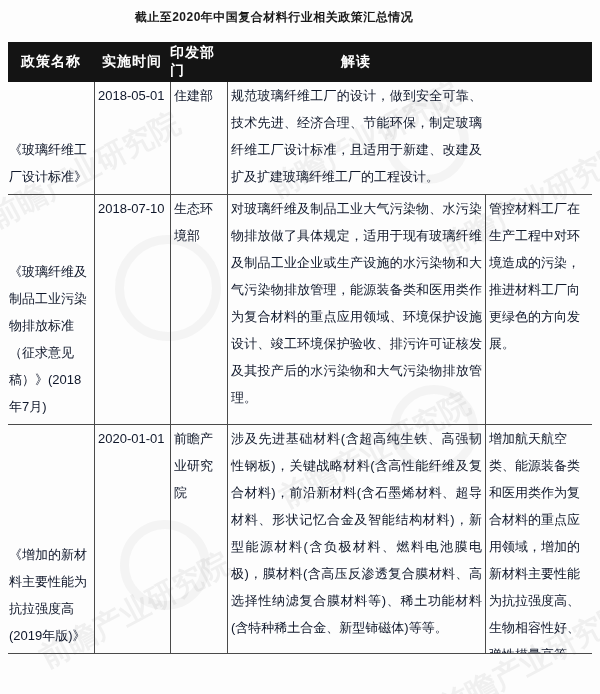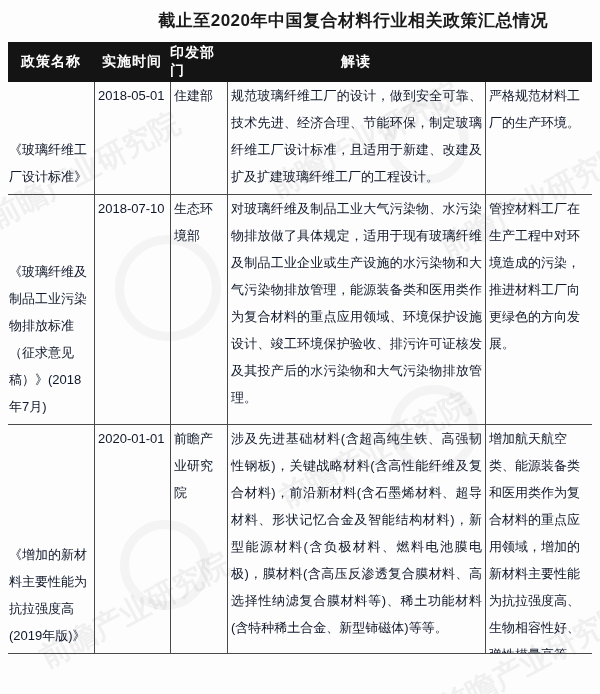--- a/index.html
+++ b/index.html
@@ -30,22 +30,22 @@
     border-radius: 50%;
     border: 9px solid rgba(70, 70, 70, 0.05);
     pointer-events: none;
   }
   
   .title {
     position: absolute;
     top: 9px;
     left: 0;
     width: 548px;
-    text-align: right;
-    font-size: 17px;
+    text-align: center;
+    font-size: 12px;
     font-weight: bold;
     color: #1a1a1a;
     letter-spacing: 0.5px;
   }
   
   .policy-table {
     position: absolute;
     top: 42px;
     left: 8px;
     width: 584px;
@@ -120,21 +120,20 @@
       <div class="th">实施时间</div>
       <div class="th">印发部门</div>
       <div class="th">解读</div>
     </div>
 
     <div class="trow trow-0">
       <div class="cell cell-policy">《玻璃纤维工厂设计标准》</div>
       <div class="cell">2018-05-01</div>
       <div class="cell">住建部</div>
       <div class="cell cell-content">规范玻璃纤维工厂的设计，做到安全可靠、技术先进、经济合理、节能环保，制定玻璃纤维工厂设计标准，且适用于新建、改建及扩及扩建玻璃纤维工厂的工程设计。</div>
-      <div class="cell">严格规范材料工厂的生产环境。</div>
     </div>
 
     <div class="trow trow-1">
       <div class="cell cell-policy">《玻璃纤维及制品工业污染物排放标准（征求意见稿）》(2018年7月)</div>
       <div class="cell">2018-07-10</div>
       <div class="cell">生态环境部</div>
       <div class="cell cell-content">对玻璃纤维及制品工业大气污染物、水污染物排放做了具体规定，适用于现有玻璃纤维及制品工业企业或生产设施的水污染物和大气污染物排放管理，能源装备类和医用类作为复合材料的重点应用领域、环境保护设施设计、竣工环境保护验收、排污许可证核发及其投产后的水污染物和大气污染物排放管理。</div>
       <div class="cell">管控材料工厂在生产工程中对环境造成的污染，推进材料工厂向更绿色的方向发展。</div>
     </div>
 

